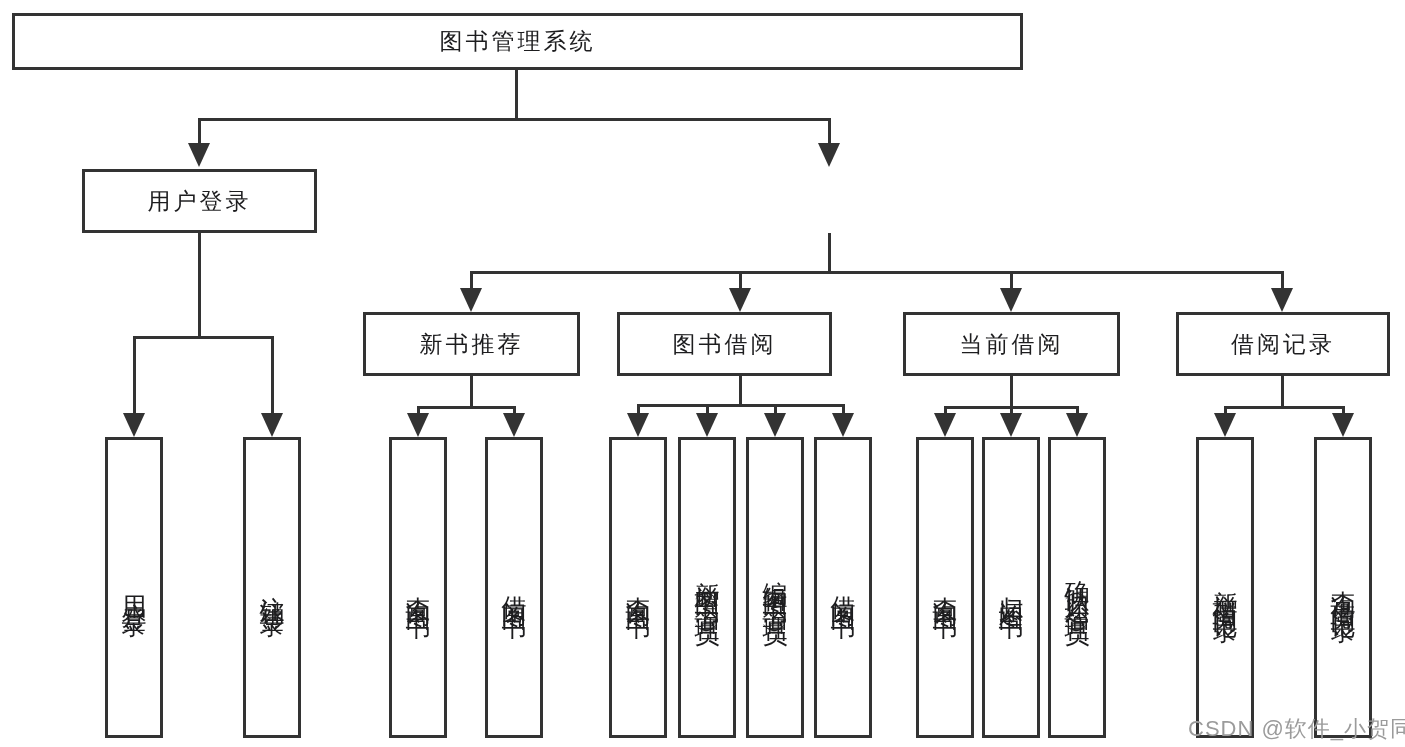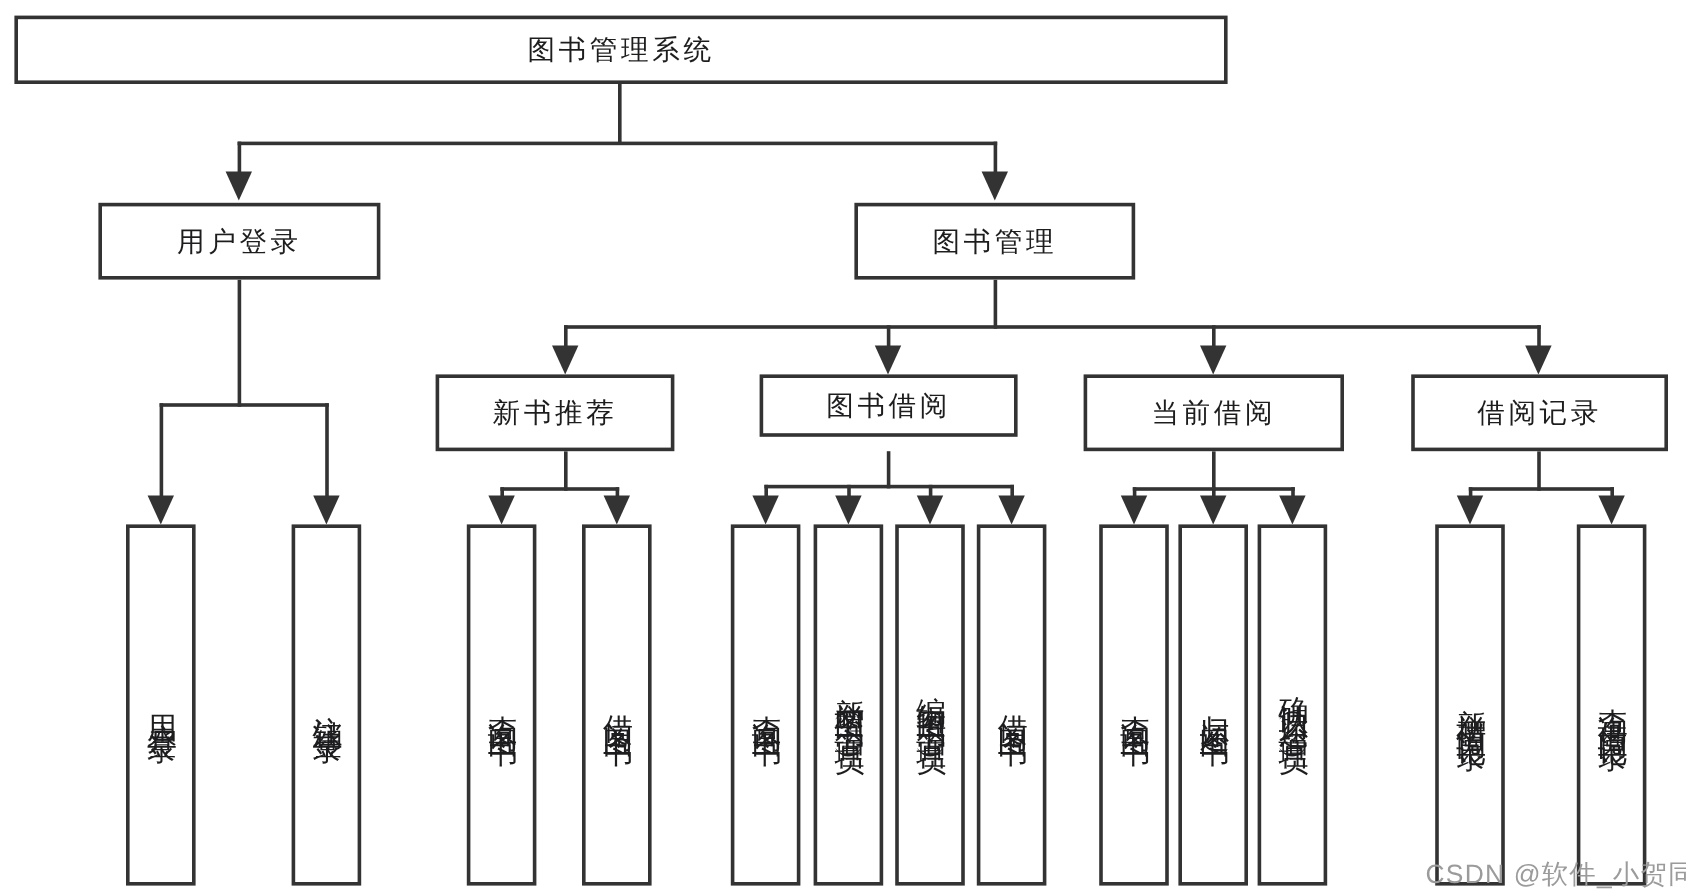--- a/index.html
+++ b/index.html
@@ -40,29 +40,26 @@
 <div id="canvas">
 
   <div class="box" style="left:12px;top:13px;width:1011px;height:57px;">
     <span>图书管理系统</span>
   </div>
 
   <div class="box" style="left:82px;top:169px;width:235px;height:64px;">
     <span>用户登录</span>
   </div>
 
-  <div class="box" style="left:712px;top:169px;width:234px;height:64px;">
-    <span>图书管理</span>
-  </div>
 
-  <div class="box" style="left:363px;top:312px;width:199px;height:64px;">
+  <div class="box" style="left:363px;top:312px;width:217px;height:64px;">
     <span>新书推荐</span>
   </div>
 
-  <div class="box" style="left:633px;top:312px;width:215px;height:52px;">
+  <div class="box" style="left:617px;top:312px;width:215px;height:64px;">
     <span>图书借阅</span>
   </div>
 
   <div class="box" style="left:1176px;top:312px;width:214px;height:64px;">
     <span>借阅记录</span>
   </div>
 
   <div class="box" style="left:903px;top:312px;width:217px;height:64px;">
     <span>当前借阅</span>
   </div>

